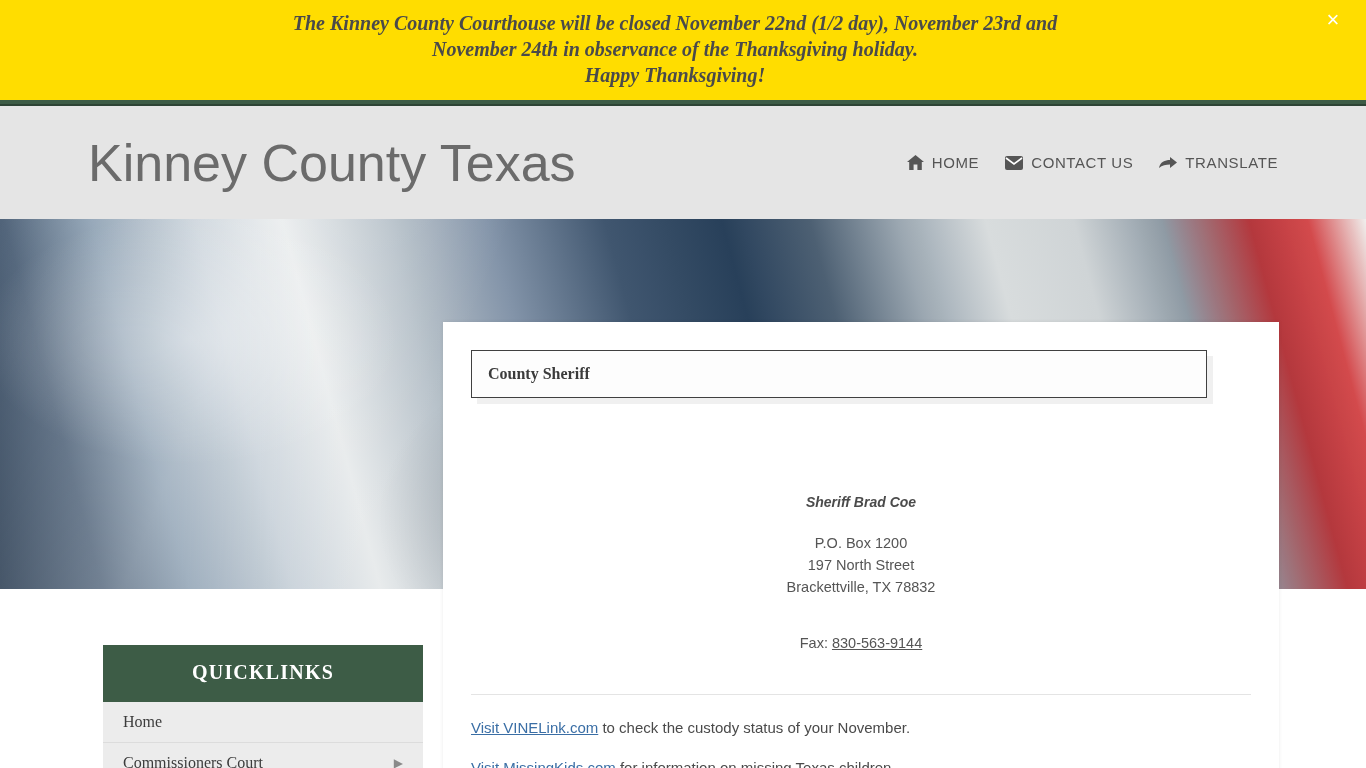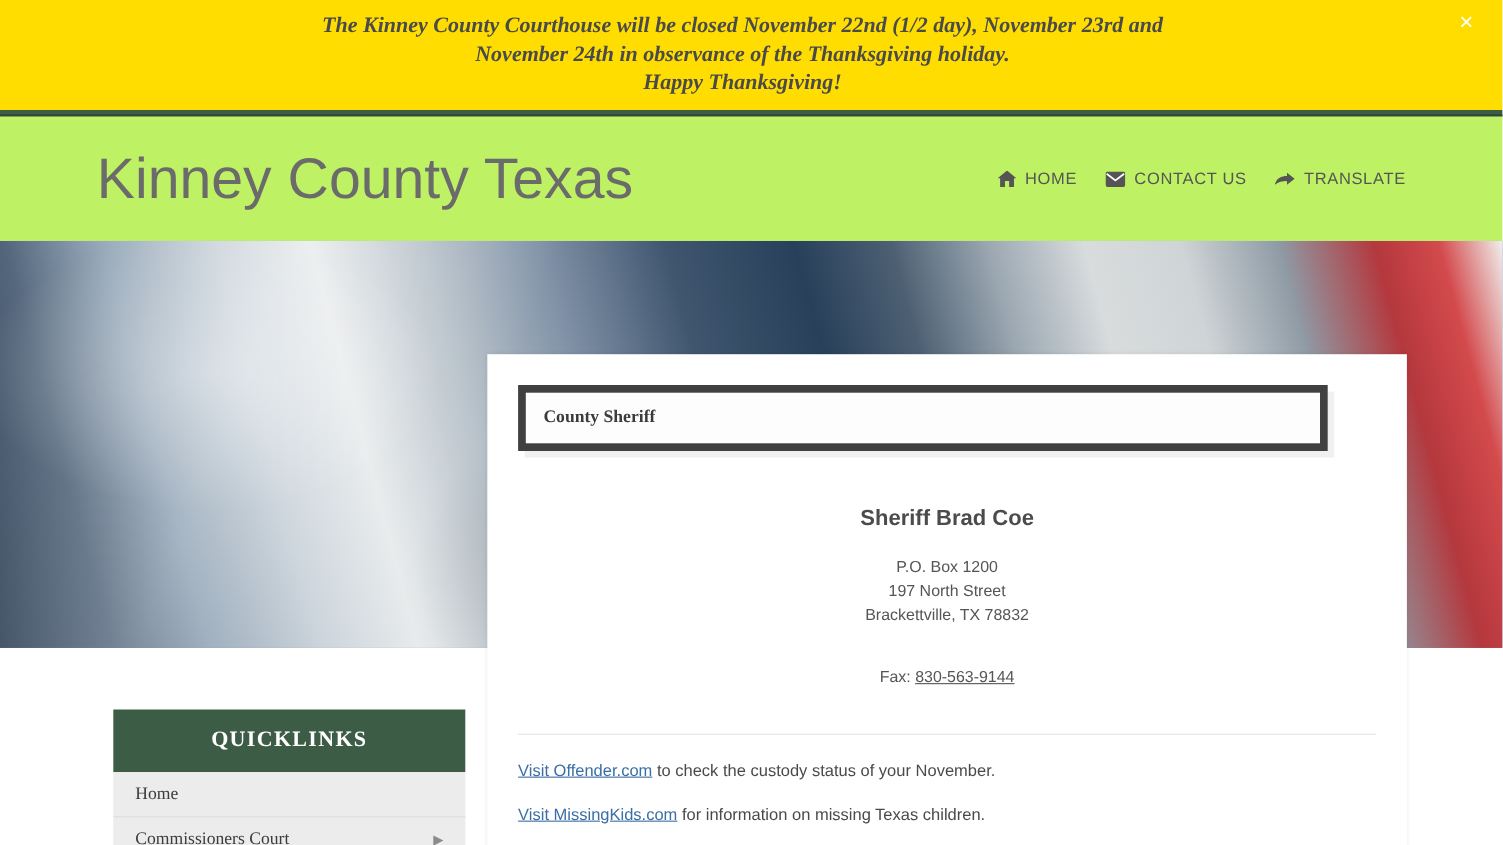--- a/index.html
+++ b/index.html
@@ -41,21 +41,21 @@
   }
   .alert-underline {
     height: 6px;
     background: #3d5c46;
     border-bottom: 2px solid #2d4435;
   }
 
   
   .site-header {
     height: 113px;
-    background: #bef264;
+    background: #e5e5e5;
     display: flex;
     align-items: center;
     justify-content: space-between;
     padding: 0 88px;
   }
   .site-title {
     font-size: 52px;
     font-weight: 400;
     color: #6b6b6b;
     letter-spacing: 0px;
@@ -136,39 +136,40 @@
     left: 443px;
     top: 322px;
     width: 836px;
     background: #ffffff;
     padding: 28px 28px 20px 28px;
     box-shadow: 0 0 4px rgba(0,0,0,0.08);
     z-index: 5;
   }
   .page-heading-box {
     position: relative;
-    border: 7px solid #404040;
+    border: 1px solid #404040;
     background: #fdfdfd;
     padding: 14px 16px;
     width: 736px;
     box-shadow: 6px 6px 0 rgba(0,0,0,0.06);
   }
   .page-heading-box .heading-text {
     font-family: "Liberation Serif", serif;
     font-weight: bold;
     font-size: 16px;
     color: #3b3b3b;
   }
 
   .sheriff-name {
-    margin-top: 50px;
-    text-align: center;
-    font-size: 20px;
+    margin-top: 96px;
+    text-align: center;
+    font-size: 14px;
     font-weight: bold;
     color: #4b4b4b;
+    font-style: italic;
   }
   .address {
     margin-top: 22px;
     text-align: center;
     font-size: 14.5px;
     line-height: 22px;
     color: #555555;
   }
   .contact {
     margin-top: 34px;
@@ -291,21 +292,21 @@
 
   <div class="contact">
     <div>
       <span>Fax: </span><a href="#">830-563-9144</a>
     </div>
   </div>
 
   <div class="divider"></div>
 
   <div class="link-para">
-    <a href="#">Visit Offender.com</a><span> to check the custody status of your November.</span>
+    <a href="#">Visit VINELink.com</a><span> to check the custody status of your November.</span>
   </div>
 
   <div class="link-para">
     <a href="#">Visit MissingKids.com</a><span> for information on missing Texas children.</span>
   </div>
 
 </div>
 
 <div class="quicklinks">
   <div class="ql-header">QUICKLINKS</div>

